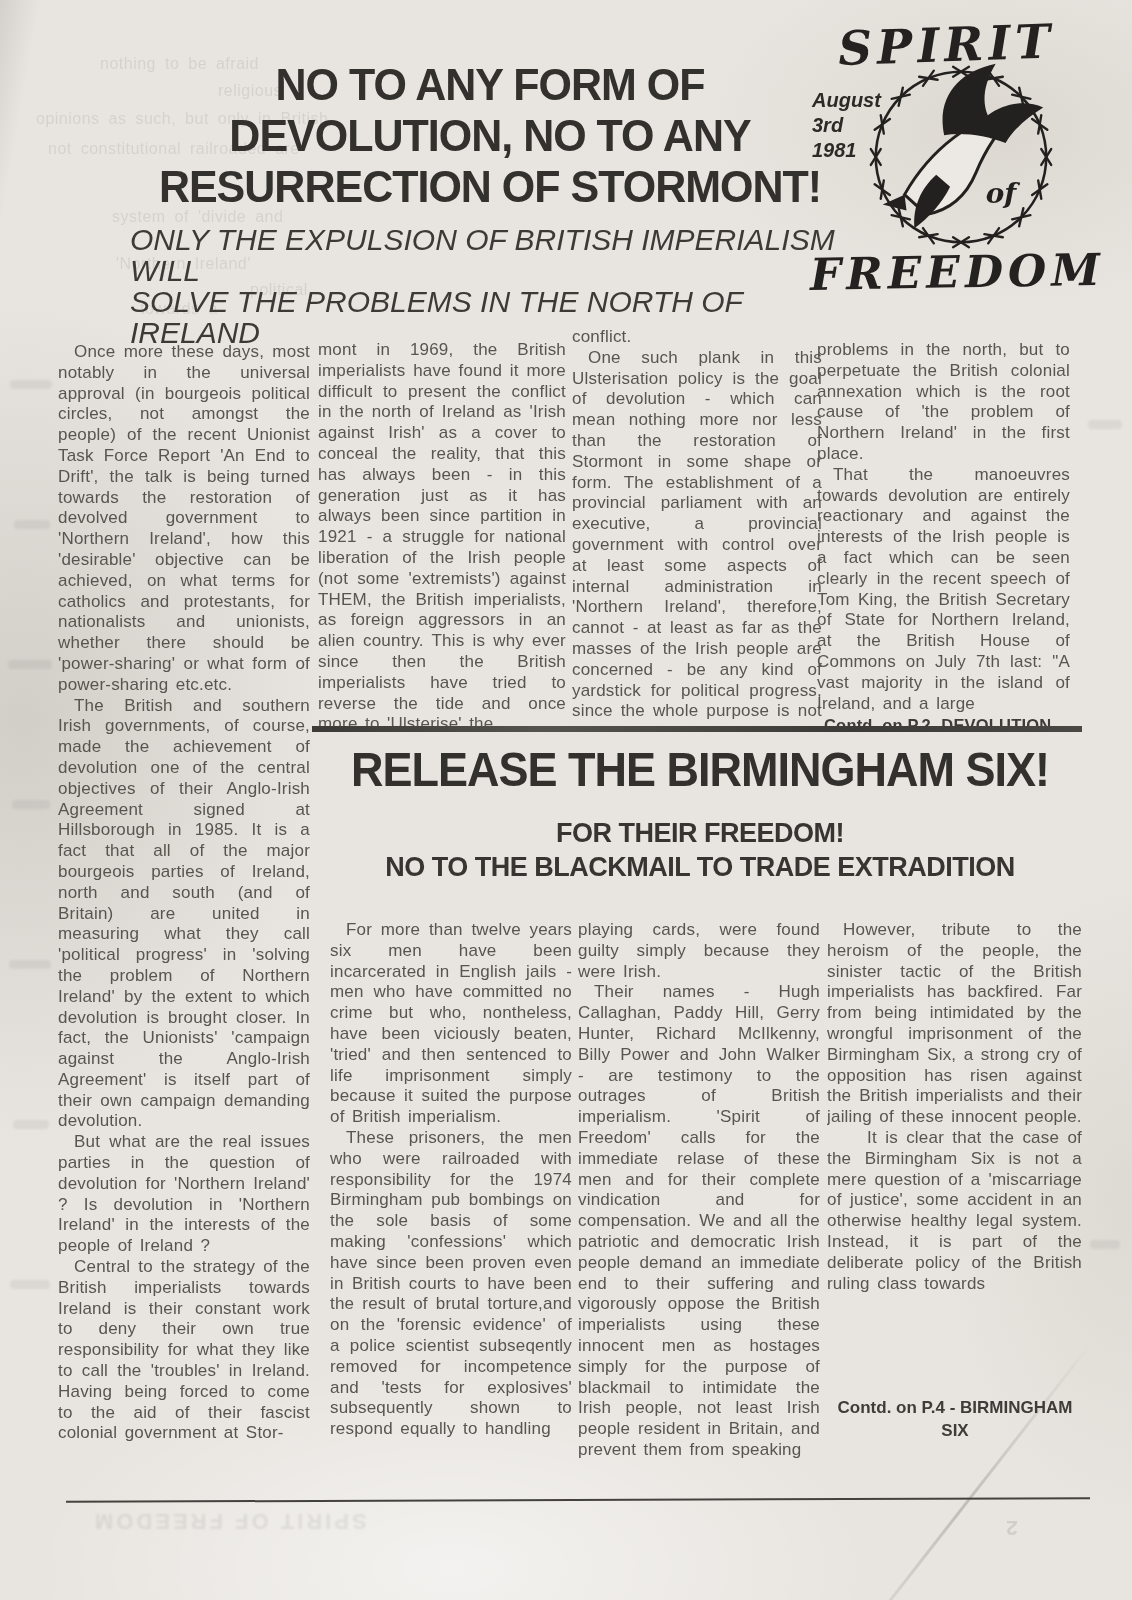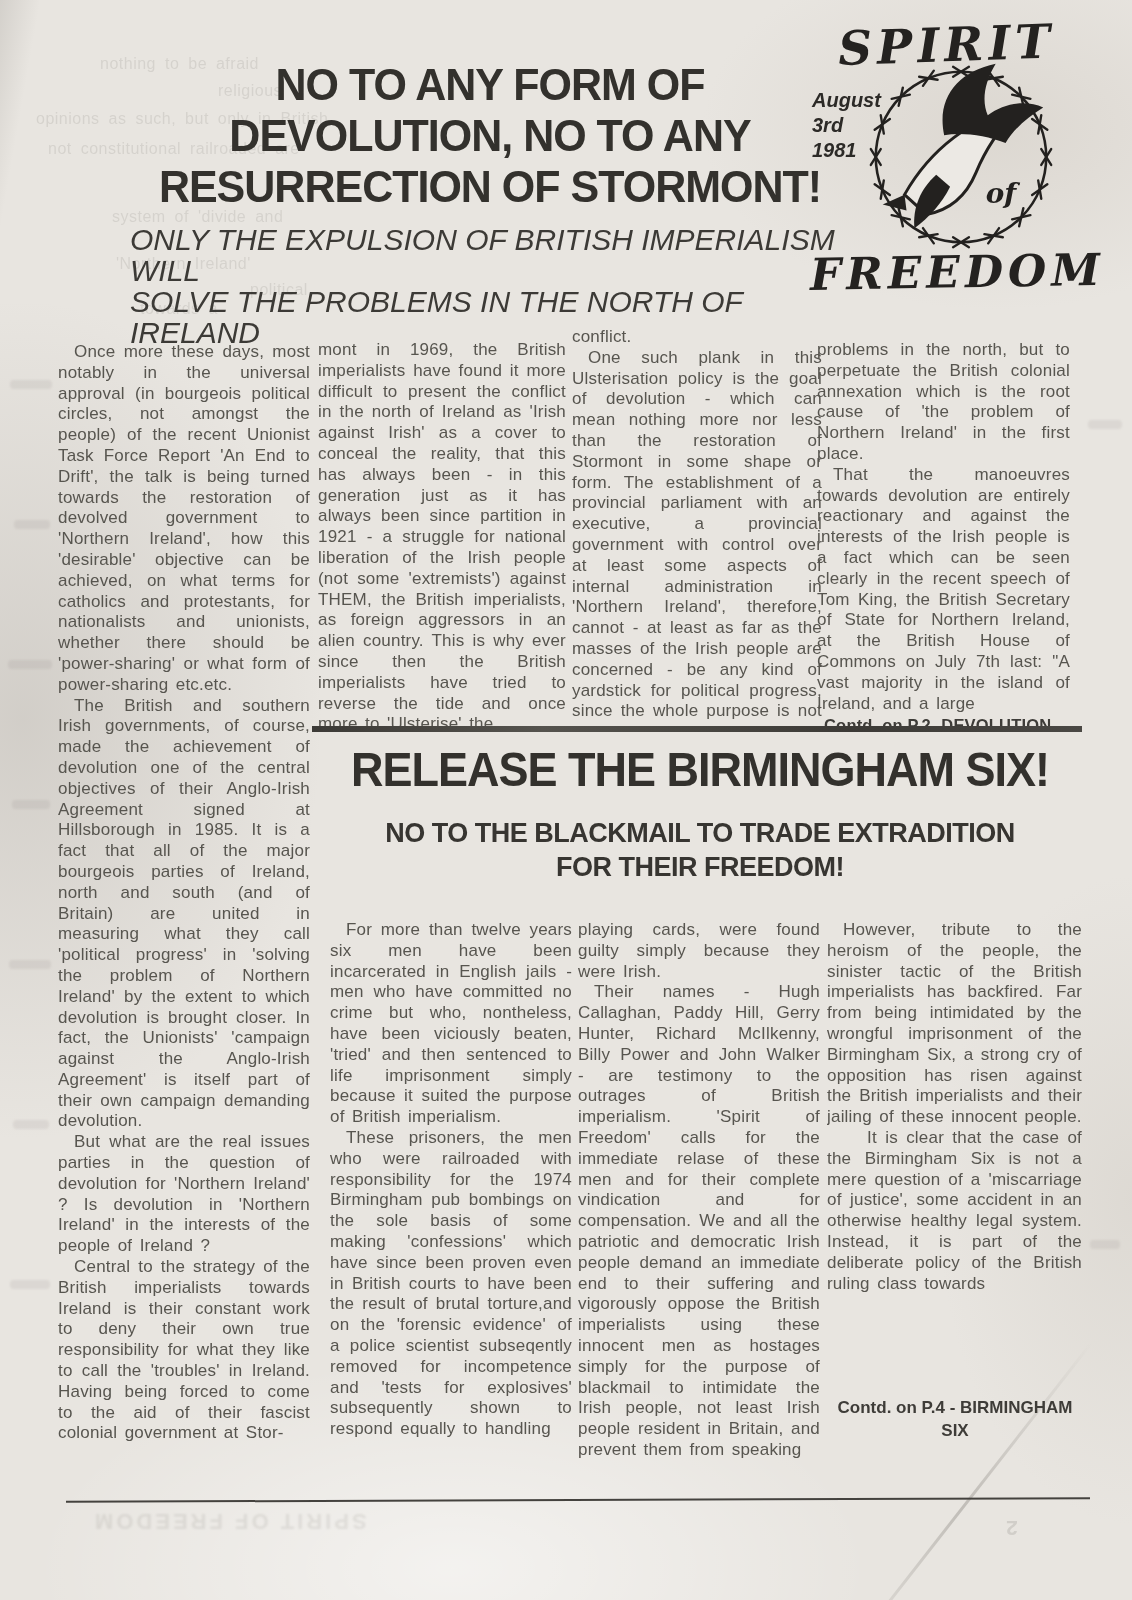--- a/index.html
+++ b/index.html
@@ -175,22 +175,22 @@
   </div>
   <div class="art-body a1c4">
     <p class="noindent">problems in the north, but to perpetuate the British colonial annexation which is the root cause of 'the problem of Northern Ireland' in the first place.</p>
     <p>That the manoeuvres towards devolution are entirely reactionary and against the interests of the Irish people is a fact which can be seen clearly in the recent speech of Tom King, the British Secretary of State for Northern Ireland, at the British House of Commons on July 7th last: "A vast majority in the island of Ireland, and a large</p>
   </div>
   <div class="contd1">Contd. on P.2 -DEVOLUTION</div>
 
   <div class="rule1"></div>
   <div class="headline2">RELEASE THE BIRMINGHAM SIX!</div>
   <div class="subhead2">
+    <div>FOR THEIR FREEDOM!</div>
     <div>NO TO THE BLACKMAIL TO TRADE EXTRADITION</div>
-    <div>FOR THEIR FREEDOM!</div>
   </div>
 
   <div class="art-body a2c1">
     <p>For more than twelve years six men have been incarcerated in English jails - men who have committed no crime but who, nontheless, have been viciously beaten, 'tried' and then sentenced to life imprisonment simply because it suited the purpose of British imperialism.</p>
     <p>These prisoners, the men who were railroaded with responsibility for the 1974 Birmingham pub bombings on the sole basis of some making 'confessions' which have since been proven even in British courts to have been the result of brutal torture,and on the 'forensic evidence' of a police scientist subseqently removed for incompetence and 'tests for explosives' subsequently shown to respond equally to handling</p>
   </div>
   <div class="art-body a2c2">
     <p class="noindent">playing cards, were found guilty simply because they were Irish.</p>
     <p>Their names - Hugh Callaghan, Paddy Hill, Gerry Hunter, Richard McIlkenny, Billy Power and John Walker - are testimony to the outrages of British imperialism. 'Spirit of Freedom' calls for the immediate relase of these men and for their complete vindication and for compensation. We and all the patriotic and democratic Irish people demand an immediate end to their suffering and vigorously oppose the British imperialists using these innocent men as hostages simply for the purpose of blackmail to intimidate the Irish people, not least Irish people resident in Britain, and prevent them from speaking</p>
   </div>

